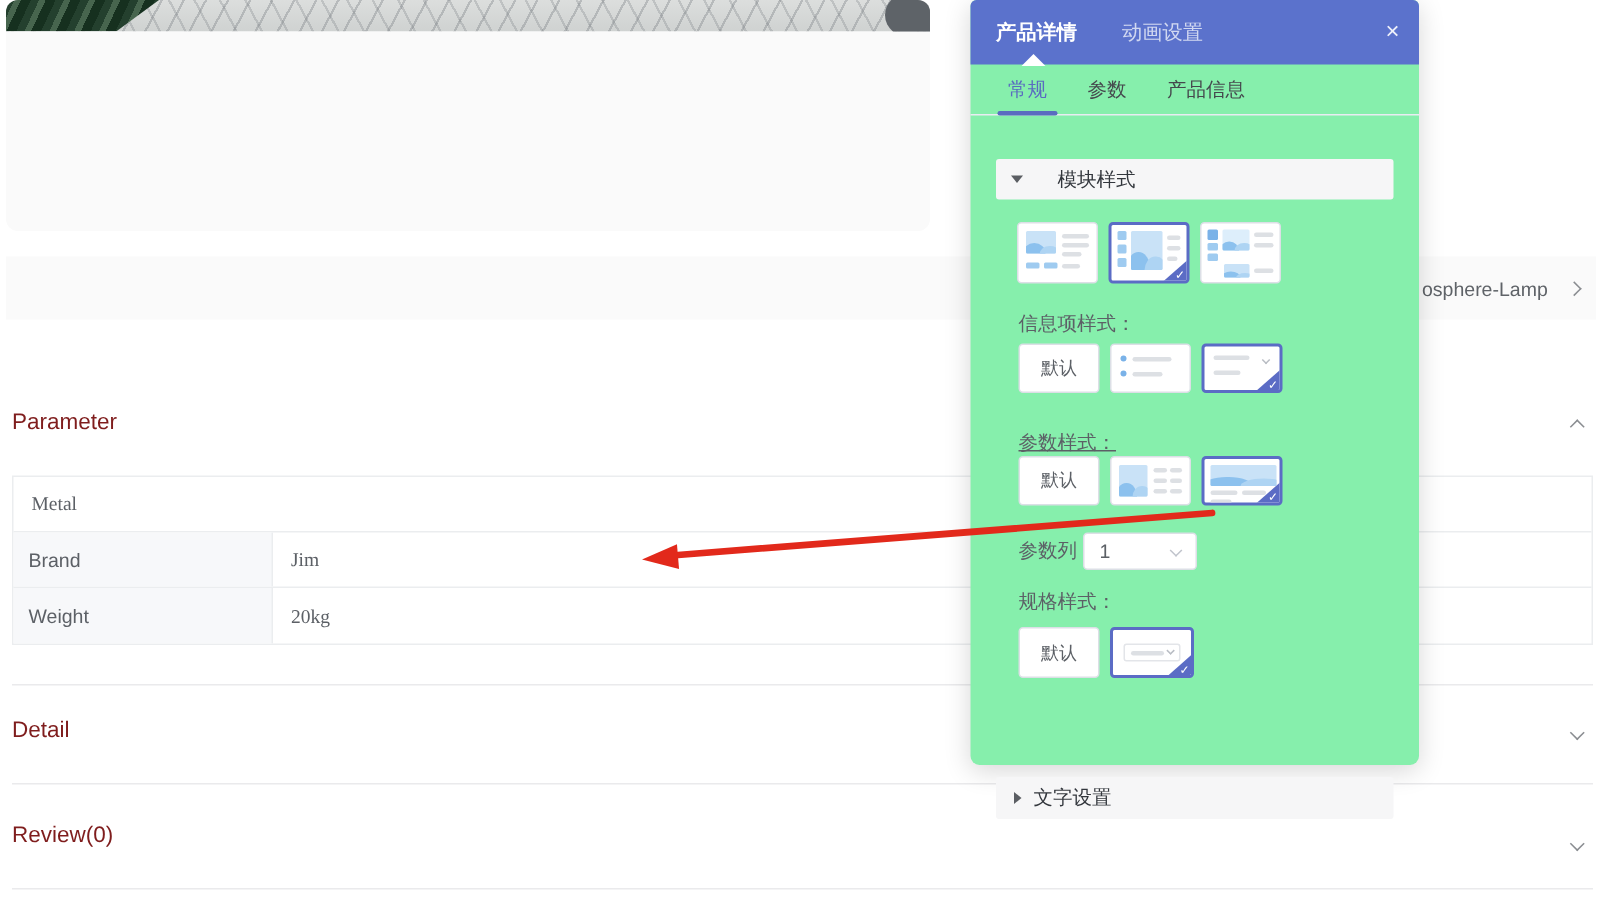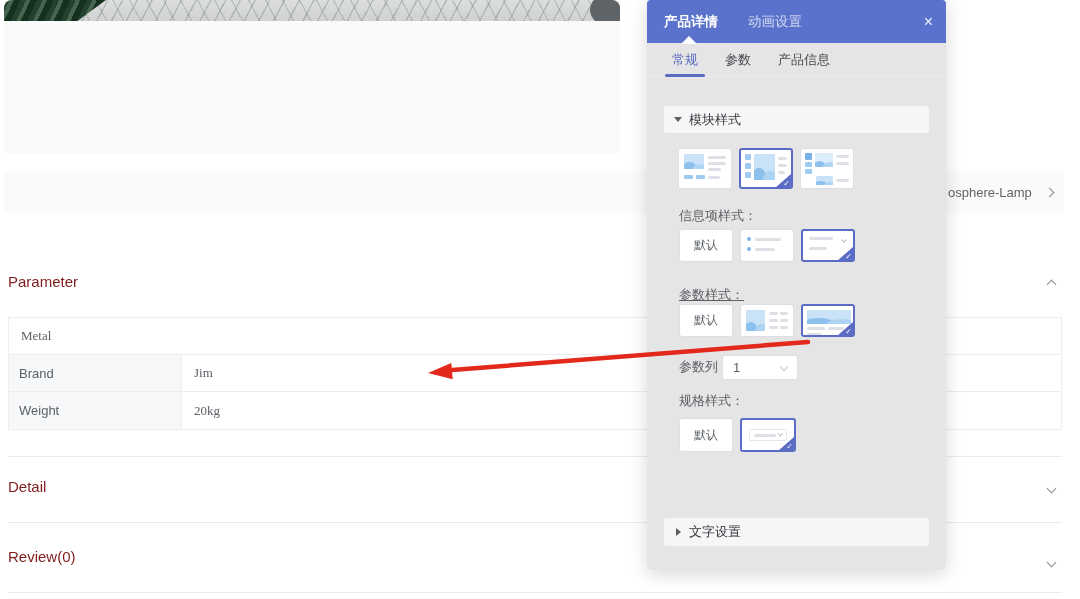--- a/index.html
+++ b/index.html
@@ -38,22 +38,22 @@
   .param-table { position:absolute; left:8px; top:317px; width:1054px;
     border:1px solid #ebedef; background:#fff; }
   .param-row { display:flex; height:37px; border-bottom:1px solid #ebedef; }
   .param-row:last-child { border-bottom:none; }
   .cell-label { width:173px; background:#f7f8fa; border-right:1px solid #ebedef;
     display:flex; align-items:center; padding-left:10px; font-size:13px; color:#5c6066; }
   .cell-value { flex:1; display:flex; align-items:center; padding-left:12px;
     font-size:13px; color:#5c6066;font-family:Liberation Serif, serif; }
 
   
-  .panel { position:absolute; left:647px; top:0; width:299px; height:570px;
-    background:#e5e5e5; border-radius:4px 4px 6px 6px;
+  .panel { position:absolute; left:647px; top:0; width:299px; height:510px;
+    background:#86efac; border-radius:4px 4px 6px 6px;
     box-shadow:0 4px 18px rgba(0,0,0,.16); z-index:10; }
   .panel-header { position:absolute; left:0; top:0; width:100%; height:43px;
     background:#5b72cc; border-radius:4px 4px 0 0; display:flex; align-items:center; }
   .ph-tab { font-size:13.5px; color:rgba(255,255,255,.72); cursor:default; }
   .ph-tab.active { color:#fff; font-weight:bold; }
   .ph-tab1 { margin-left:17px; }
   .ph-tab2 { margin-left:30px; }
   .panel-close { position:absolute; right:13px; top:0; height:43px; display:flex;
     align-items:center; font-size:16px; color:rgba(255,255,255,.9); }
   .notch { position:absolute; left:34px; top:36px; width:0; height:0;
@@ -162,21 +162,21 @@
       <span class="panel-close">×</span>
     </div>
     <div class="notch"></div>
 
     <div class="subtabs">
       <span class="subtab active">常规</span>
       <span class="subtab">参数</span>
       <span class="subtab">产品信息</span>
     </div>
 
-    <div class="bar" style="top:106px;">
+    <div class="bar" style="top:106px;gap:16px;">
       <span class="tri-down"></span>
       <span>模块样式</span>
     </div>
 
     <div class="opt-row" style="left:31px; top:148px;">
       <div class="opt" style="height:41px; padding:5px;">
         <div style="display:flex; gap:4px;">
           <div class="pic" style="width:20px; height:15px;"></div>
           <div style="flex:1; padding-top:2px;">
             <div class="ln"></div>

